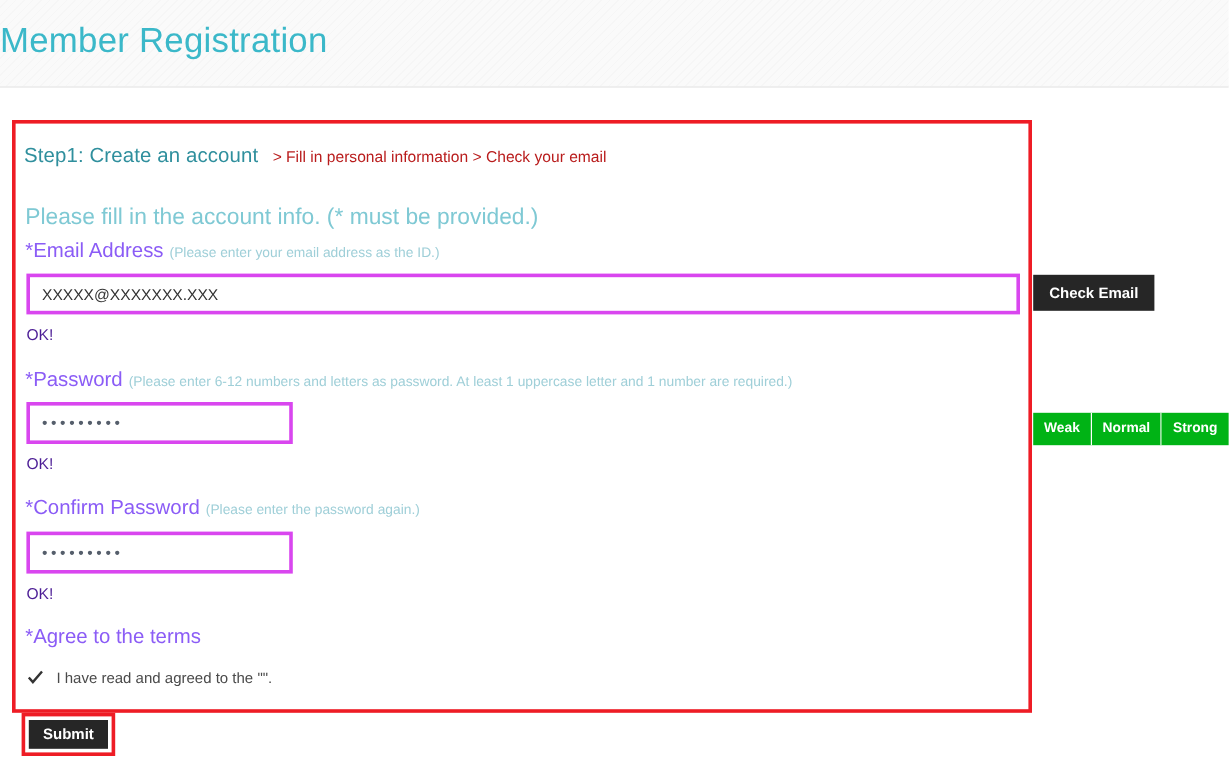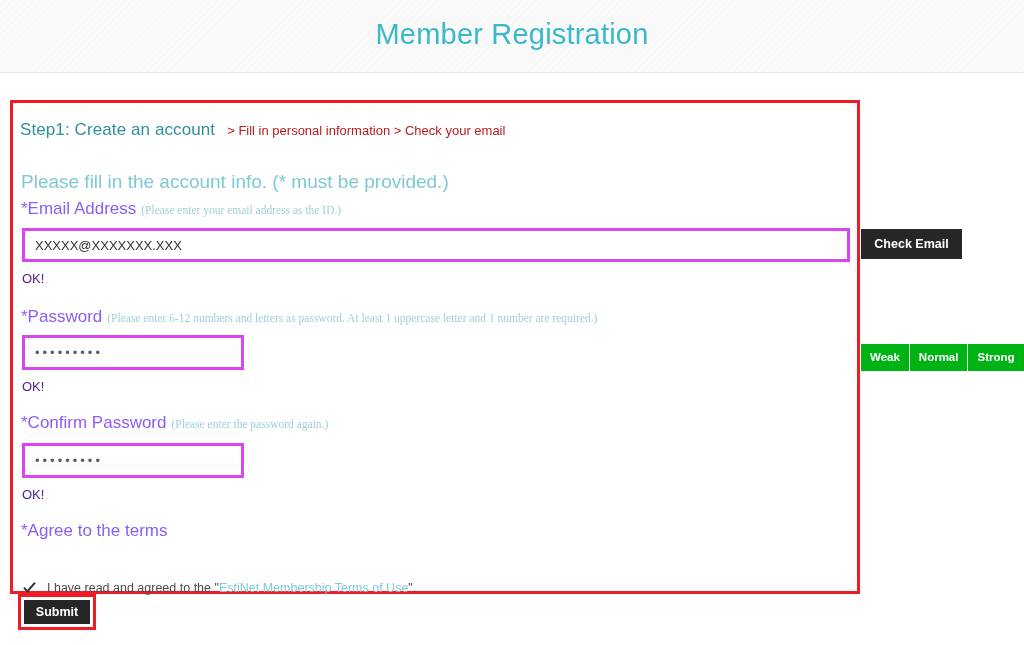--- a/index.html
+++ b/index.html
@@ -32,21 +32,21 @@
       rgba(255,255,255,0) 5px
     );
     border-bottom: 1px solid #e7e7e7;
     box-sizing: border-box;
   }
   .page-title {
     position: absolute;
     left: 0;
     top: 18px;
     width: 1024px;
-    text-align: center;
+    text-align: left;
     font-size: 29px;
     font-weight: normal;
     color: #3bb8c9;
     letter-spacing: 0.2px;
   }
 
   
   .form-highlight {
     position: absolute;
     left: 10px;
@@ -89,21 +89,20 @@
     white-space: nowrap;
   }
   .field-label .label-main {
     font-size: 17px;
     color: #8b5cf6;
   }
   .field-label .label-hint {
     font-size: 11.5px;
     color: #9fcfd8;
     margin-left: 5px;
-    font-family: Liberation Serif, serif;
   }
 
   .text-input {
     position: absolute;
     box-sizing: border-box;
     border: 3px solid #d946ef;
     background: #ffffff;
     font-family: "Liberation Sans", sans-serif;
     font-size: 13px;
     color: #333333;
@@ -190,21 +189,21 @@
   #confirm-ok    { left: 22px; top: 487px; }
 
   
   #terms-label {
     left: 21px;
     top: 521px;
   }
   .terms-row {
     position: absolute;
     left: 22px;
-    top: 580px;
+    top: 557px;
     display: flex;
     align-items: center;
     font-size: 12.5px;
     color: #4a4a4a;
     white-space: nowrap;
     justify-content: center;
   }
   .terms-checkbox {
     width: 15px;
     height: 15px;
@@ -285,19 +284,18 @@
 <div class="field-label" id="terms-label">
   <span class="label-main">*Agree to the terms</span>
 </div>
 <div class="terms-row">
   <span class="terms-checkbox">
     <svg width="15" height="15" viewBox="0 0 15 15">
       <path d="M2 7.6 L5.4 11.4 L13 2.6" stroke="#333333" stroke-width="2" fill="none"></path>
     </svg>
   </span>
   <span>I have read and agreed to the "</span>
-    <a class="terms-link">EstiNet Membership Terms of Use</a>
     <span>".</span>
 </div>
 
 <div class="submit-wrap" style="border-color: rgb(238, 28, 37);">
   <button class="submit-button">Submit</button>
 </div>
 
 </body></html>

